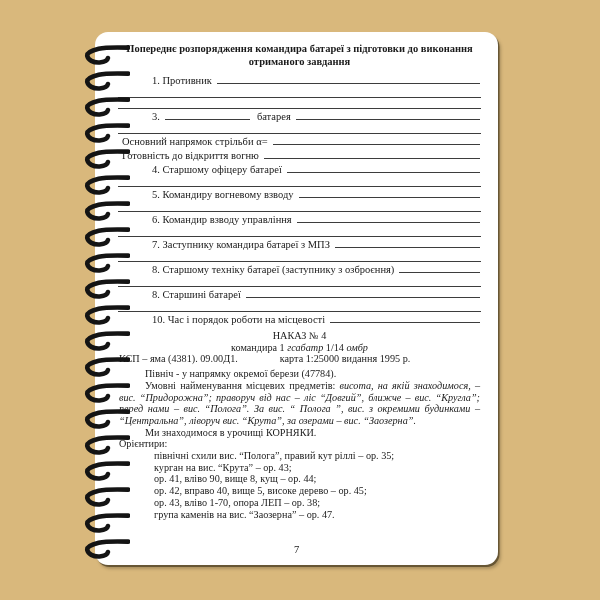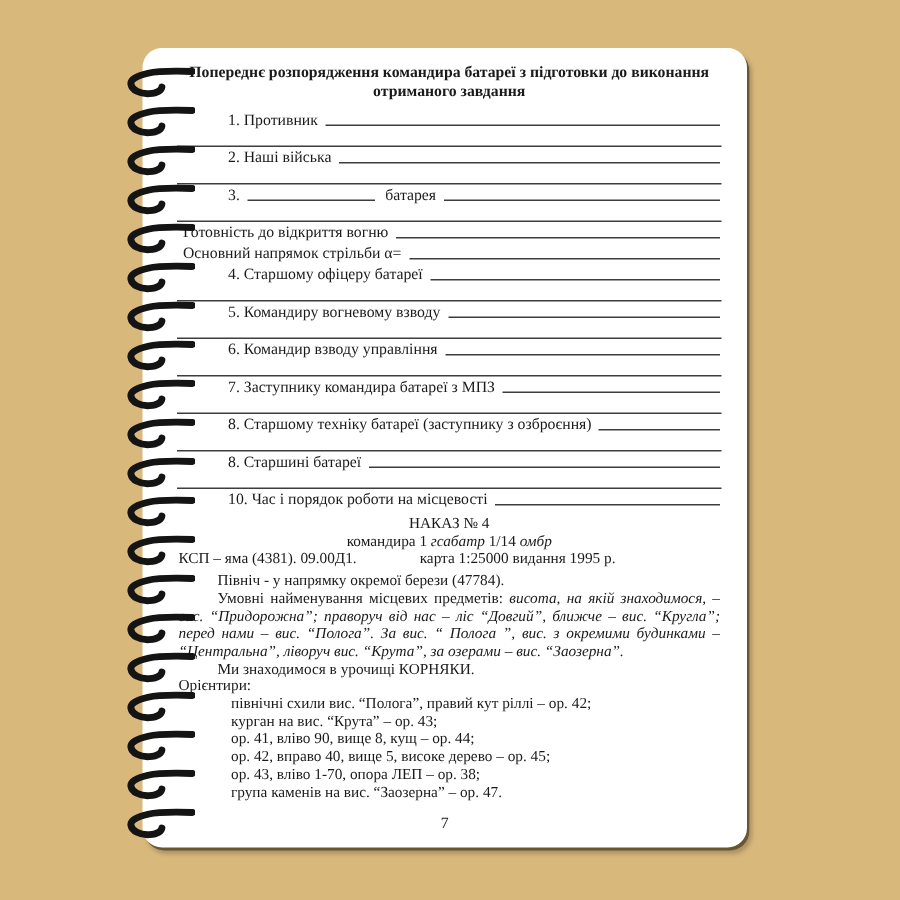--- a/index.html
+++ b/index.html
@@ -42,40 +42,36 @@
     <div class="content">
 
       <div class="title">Попереднє розпорядження командира батареї з підготовки до виконання отриманого завдання</div>
 
       <div class="frow">
         <span class="lbl">1. Противник</span>
         <span class="fl"></span>
       </div>
       <div class="rule"></div>
 
-      <div class="frow">
-        <span class="lbl">2. Наші війська</span>
-        <span class="fl"></span>
-      </div>
       <div class="rule"></div>
 
       <div class="frow">
         <span class="lbl">3.</span>
         <span class="fl short"></span>
         <span class="lbl" style="margin-left:6px;">батарея</span>
         <span class="fl"></span>
       </div>
       <div class="rule"></div>
 
       <div class="frow flush">
+        <span class="lbl">Основний напрямок стрільби α=</span>
+        <span class="fl"></span>
+      </div>
+      <div class="frow flush">
         <span class="lbl">Готовність до відкриття вогню</span>
-        <span class="fl"></span>
-      </div>
-      <div class="frow flush">
-        <span class="lbl">Основний напрямок стрільби α=</span>
         <span class="fl"></span>
       </div>
 
       <div class="frow">
         <span class="lbl">4. Старшому офіцеру батареї</span>
         <span class="fl"></span>
       </div>
       <div class="rule"></div>
 
       <div class="frow">
@@ -117,21 +113,21 @@
         <div class="center">НАКАЗ № 4</div>
         <div class="center"><span>командира 1 </span><span class="it">гсабатр</span><span> 1/14 </span><span class="it">омбр</span></div>
         <div class="ksp">
           <span>КСП – яма (4381). 09.00Д1.</span>
           <span class="right">карта 1:25000 видання 1995 р.</span>
         </div>
         <div class="para mt">Північ - у напрямку окремої берези (47784).</div>
         <div class="para"><span>Умовні найменування місцевих предметів: </span><span class="it">висота, на якій знаходимося, – вис. “Придорожна”; праворуч від нас – ліс “Довгий”, ближче – вис. “Кругла”; перед нами – вис. “Полога”. За вис. “ Полога ”, вис. з окремими будинками – “Центральна”, ліворуч вис. “Крута”, за озерами – вис. “Заозерна”.</span></div>
         <div class="para">Ми знаходимося в урочищі КОРНЯКИ.</div>
         <div style="margin-left:1px;font-family:Liberation Serif, serif;">Орієнтири:</div>
-        <div class="lm">північні схили вис. “Полога”, правий кут ріллі – ор. 42;</div>
+        <div class="lm">північні схили вис. “Полога”, правий кут ріллі – ор. 35;</div>
         <div class="lm">курган на вис. “Крута” – ор. 43;</div>
         <div class="lm">ор. 41, вліво 90, вище 8, кущ – ор. 44;</div>
         <div class="lm">ор. 42, вправо 40, вище 5, високе дерево – ор. 45;</div>
         <div class="lm">ор. 43, вліво 1-70, опора ЛЕП – ор. 38;</div>
         <div class="lm">група каменів на вис. “Заозерна” – ор. 47.</div>
       </div>
 
     </div>
     <div class="pagenum">7</div>
   </div>

